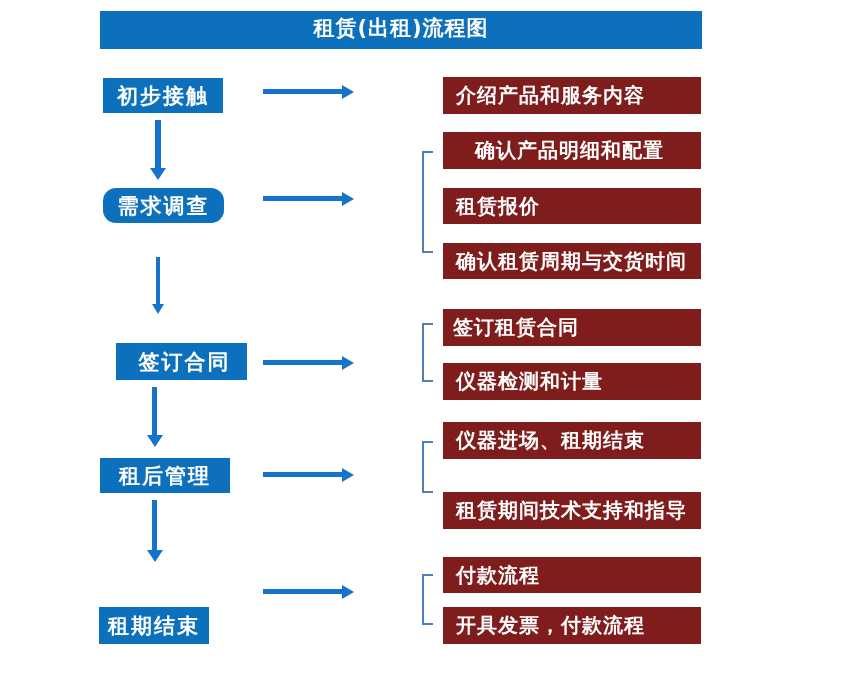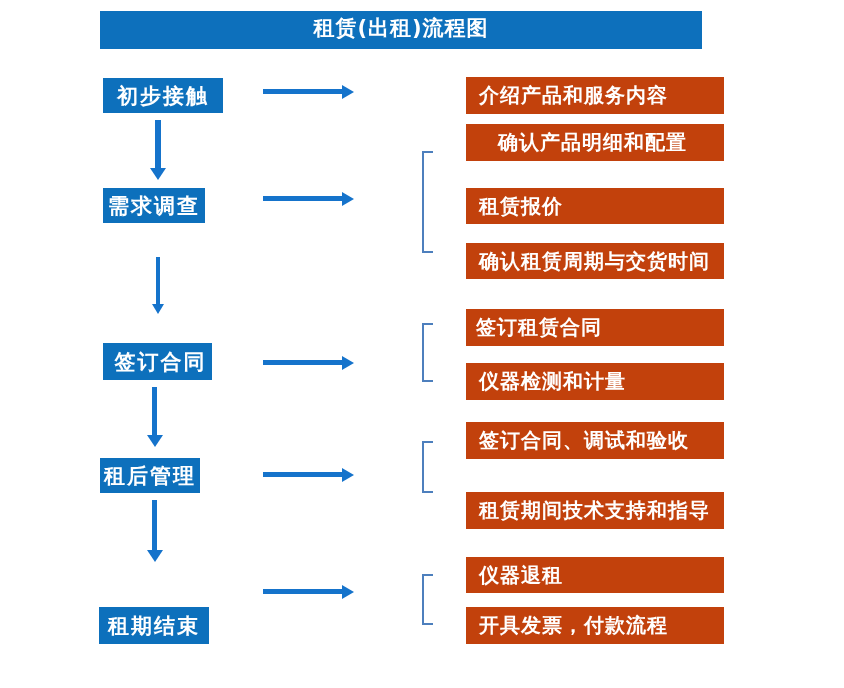--- a/index.html
+++ b/index.html
@@ -31,29 +31,28 @@
     font-weight: bold;
     letter-spacing: 2px;
     text-align: center;
     display: flex;
     align-items: center;
     justify-content: center;
   }
   .detail-box {
     position: absolute;
     left: 443px; width: 258px;
-    background: #c2410c;
+    background: #7f1d1d;
     color: #ffffff;
     font-size: 20px;
     font-weight: bold;
     letter-spacing: 1px;
     display: flex;
     align-items: center;
     padding-left: 13px;
-    margin-left: 23px;
   }
   .h-arrow {
     position: absolute;
     left: 263px; width: 79px; height: 5px;
     background: #1573cb;
   }
   .h-arrow::after {
     content: '';
     position: absolute;
     right: -12px; top: 50%;
@@ -92,49 +91,49 @@
   }
 </style>
 </head>
 <body>
 
 <div class="canvas">
 
   <div class="title-bar">租赁(出租)流程图</div>
 
   <div class="step-box" style="left:103px; top:78px;  width:120px; height:35px;">初步接触</div>
-  <div class="step-box" style="left:103px; top:188px; width:102px; height:35px;">需求调查</div>
-  <div class="step-box" style="left:103px; top:343px; width:109px; height:37px;padding-left:6px;">签订合同</div>
-  <div class="step-box" style="left:100px; top:458px; width:100px; height:35px;">租后管理</div>
+  <div class="step-box" style="left:103px; top:188px; width:121px; height:35px;border-radius:13px;">需求调查</div>
+  <div class="step-box" style="left:116px; top:343px; width:131px; height:37px;padding-left:6px;">签订合同</div>
+  <div class="step-box" style="left:100px; top:458px; width:130px; height:35px;">租后管理</div>
   <div class="step-box" style="left:99px;  top:575px; width:110px; height:37px;margin-top:32px;">租期结束</div>
 
   <div class="v-arrow" style="left:155px; top:120px; width:6px; height:48px;"></div>
   <div class="v-arrow thin" style="left:156px; top:257px; width:4px; height:47px;"></div>
   <div class="v-arrow" style="left:152px; top:387px; width:5px; height:48px;"></div>
   <div class="v-arrow" style="left:152px; top:500px; width:5px; height:50px;"></div>
 
   <div class="h-arrow" style="top:89px;"></div>
   <div class="h-arrow" style="top:196px;"></div>
   <div class="h-arrow" style="top:360px;"></div>
   <div class="h-arrow" style="top:472px;"></div>
   <div class="h-arrow" style="top:589px;"></div>
 
   <div class="bracket" style="top:151px; height:102px;"></div>
   <div class="bracket" style="top:323px; height:59px;"></div>
   <div class="bracket" style="top:441px; height:52px;"></div>
   <div class="bracket" style="top:574px; height:51px;"></div>
 
   <div class="detail-box" style="top:77px;  height:37px;">介绍产品和服务内容</div>
 
-  <div class="detail-box" style="top:124px; height:37px;padding-left:32px;">确认产品明细和配置</div>
+  <div class="detail-box" style="top:132px; height:37px;padding-left:32px;">确认产品明细和配置</div>
   <div class="detail-box" style="top:188px; height:36px;">租赁报价</div>
   <div class="detail-box" style="top:243px; height:36px;">确认租赁周期与交货时间</div>
 
   <div class="detail-box" style="top:309px; height:37px;padding-left:10px;">签订租赁合同</div>
   <div class="detail-box" style="top:363px; height:37px;">仪器检测和计量</div>
 
-  <div class="detail-box" style="top:422px; height:37px;">签订合同、调试和验收</div>
+  <div class="detail-box" style="top:422px; height:37px;">仪器进场、租期结束</div>
   <div class="detail-box" style="top:492px; height:37px;">租赁期间技术支持和指导</div>
 
-  <div class="detail-box" style="top:557px; height:36px;">仪器退租</div>
+  <div class="detail-box" style="top:557px; height:36px;">付款流程</div>
   <div class="detail-box" style="top:607px; height:37px;">开具发票，付款流程</div>
 
 </div>
 
 </body></html>

